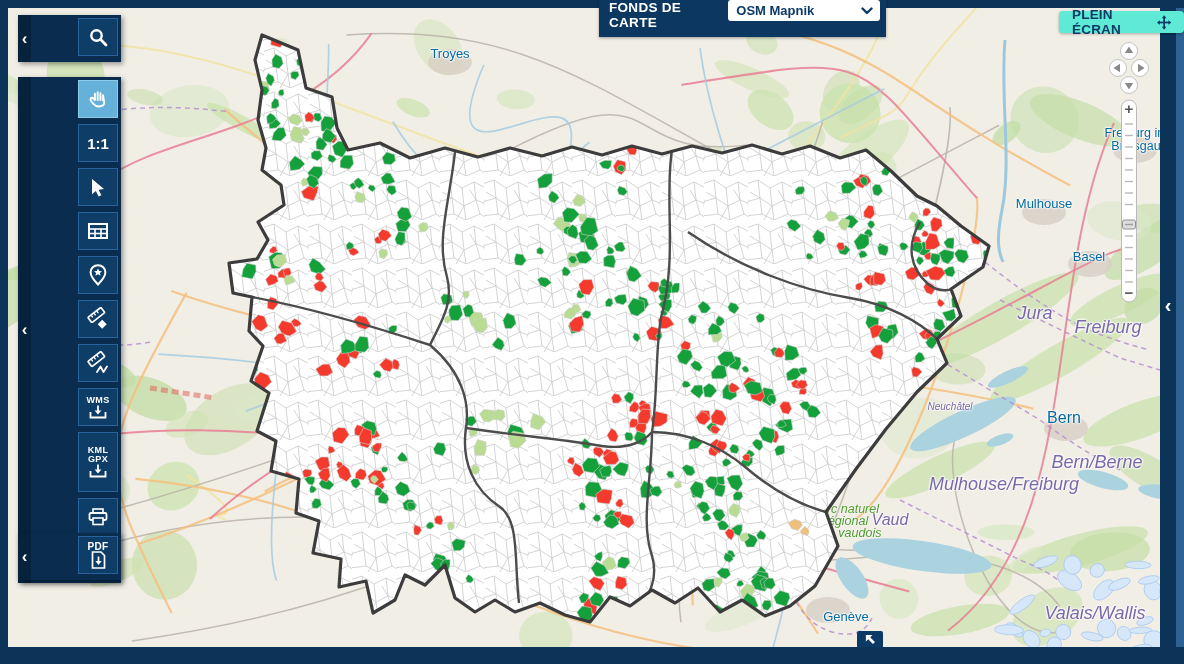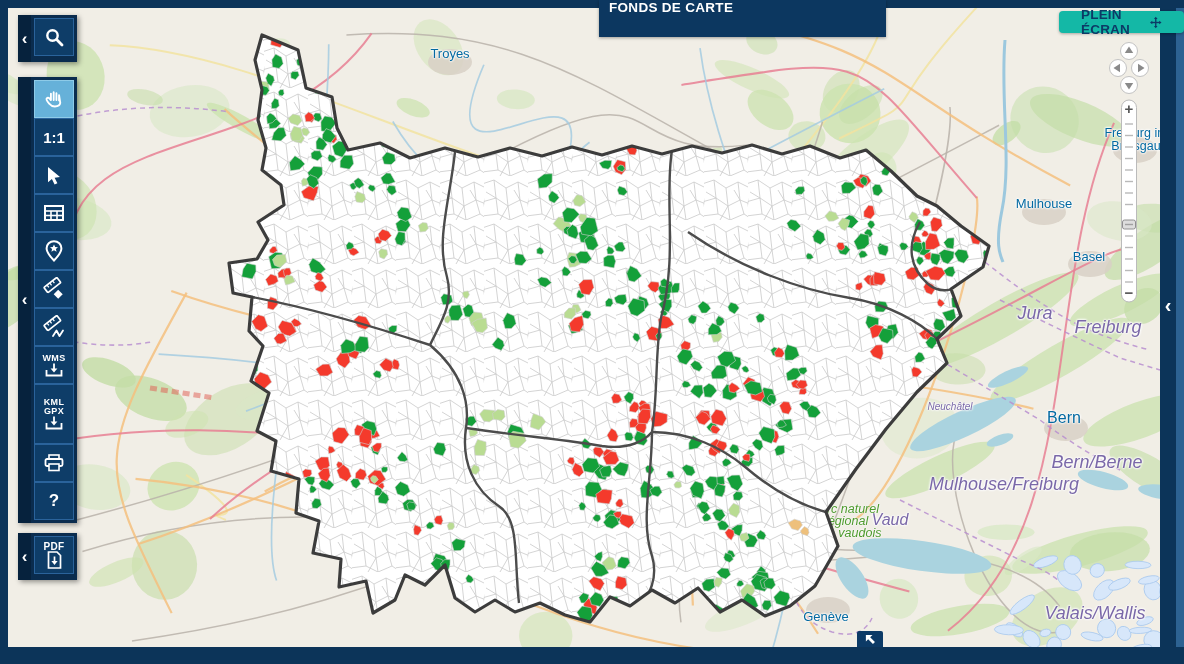--- a/index.html
+++ b/index.html
@@ -31,29 +31,29 @@
      text-shadow:0 0 2px #fff,0 0 2px #fff;}
   
   #topbar{left:599px;top:0;width:287px;height:37px;background:#0c3760;z-index:45;
       display:flex;box-shadow:0 1px 3px rgba(0,0,0,.35);}
   #topbar-label{color:#fff;font-weight:bold;font-size:13.5px;letter-spacing:.3px;margin-left:10px;}
   #basemap-select{margin-left:auto;margin-right:6px;width:158px;height:21px;background:#fff;border-radius:3px;
       display:flex;align-items:center;cursor:pointer;}
   #basemap-select span{color:#0c3a66;font-weight:bold;font-size:13px;margin-left:8px;}
   #basemap-select svg{margin-left:auto;margin-right:7px;}
   
-  #fullscreen-btn{left:1059px;top:11px;height:22px;z-index:50;background:#14b8a6;border-radius:4px;
-      display:flex;align-items:center;padding:0 22px;cursor:pointer;box-shadow:0 1px 3px rgba(0,0,0,.3);}
+  #fullscreen-btn{left:1059px;top:11px;height:22px;z-index:50;background:#5eead4;border-radius:4px;
+      display:flex;align-items:center;padding:0 13px;cursor:pointer;box-shadow:0 1px 3px rgba(0,0,0,.3);}
   #fullscreen-btn span{color:#0c3a66;font-weight:bold;font-size:13.5px;letter-spacing:.2px;margin-right:6px;}
   
   .tool-group{position:absolute;z-index:40;background:#0a2c4e;display:flex;
       box-shadow:2px 2px 5px rgba(0,0,0,.4);}
   .collapse-strip{width:13px;background:#06223d;display:flex;align-items:center;justify-content:center;
       color:#fff;font-size:17px;font-weight:bold;cursor:pointer;}
-  .btn-col{display:flex;flex-direction:column;padding:3px;gap:0;}
+  .btn-col{display:flex;flex-direction:column;padding:3px;gap:6px;margin-left:44px;}
   .tool-btn{width:40px;background:#0e3d68;border:1px solid #2a639b;box-sizing:border-box;
       display:flex;flex-direction:column;align-items:center;justify-content:center;cursor:pointer;color:#fff;}
   .tool-btn.h38{height:38px;}
   .tool-btn.h44{height:60px;}
   .tool-btn.active{background:#66b1d9;border-color:#8ecbe8;}
   .tool-btn .txt{font-weight:bold;font-size:15px;}
   .tool-btn .mini{font-weight:bold;font-size:9px;line-height:9px;letter-spacing:.3px;}
   
   #panzoom{left:1108px;top:38px;z-index:30;}
   
@@ -248,21 +248,21 @@
     <path d="M60,120 Q140,100 230,112"></path>
     <path d="M30,330 Q90,352 152,342"></path>
   </g>
   <path d="M150,388 L215,398" stroke="#e05a4f" stroke-width="5" stroke-dasharray="7,4" opacity="0.5" fill="none"></path>
 </svg>
 
 <div class="map-label" style="left:450px;top:53px;">Troyes</div>
 <div class="map-label" style="left:1044px;top:203px;">Mulhouse</div>
 <div class="map-label" style="left:1089px;top:256px;">Basel</div>
 <div class="map-label big" style="left:1064px;top:418px;">Bern</div>
-<div class="map-label" style="left:826px;top:616px;">Genève</div>
+<div class="map-label" style="left:846px;top:616px;">Genève</div>
 <div class="map-label" id="lbl-freiburg" style="left:1136px;top:140px;">Freiburg im Breisgau</div>
 
 <div class="map-label admin" style="left:1035px;top:313px;">Jura</div>
 <div class="map-label admin" style="left:1108px;top:327px;">Freiburg</div>
 <div class="map-label admin sm" style="left:950px;top:406px;">Neuchâtel</div>
 <div class="map-label admin" style="left:1097px;top:462px;">Bern/Berne</div>
 <div class="map-label admin" style="left:1004px;top:484px;">Mulhouse/Freiburg</div>
 <div class="map-label admin big" style="left:890px;top:520px;">Vaud</div>
 <div class="map-label admin" style="left:1095px;top:613px;">Valais/Wallis</div>
 
@@ -786,20 +786,26 @@
 
 <div class="frame" id="frame-top"></div>
 <div class="frame" id="frame-left"></div>
 <div class="frame" id="frame-bottom"></div>
 <div class="frame" id="frame-right"></div>
 <div id="right-strip"></div>
 <div id="right-collapse">‹</div>
 
 <div class="abs" id="topbar">
   <span id="topbar-label">FONDS DE CARTE</span>
+  <div id="basemap-select">
+    <span>OSM Mapnik</span>
+    <svg width="12" height="8" viewBox="0 0 12 8">
+      <polyline points="1.5,1.5 6,6 10.5,1.5" fill="none" stroke="#0c3a66" stroke-width="2.4" stroke-linecap="round" stroke-linejoin="round"></polyline>
+    </svg>
+  </div>
 </div>
 
 <div class="abs" id="fullscreen-btn">
   <span>PLEIN ÉCRAN</span>
   <svg width="17" height="17" viewBox="0 0 17 17">
     <g stroke="#0c3a66" stroke-width="2" fill="#0c3a66">
       <line x1="8.5" y1="2" x2="8.5" y2="15"></line>
       <line x1="2" y1="8.5" x2="15" y2="8.5"></line>
       <polygon points="8.5,0 5.8,3.4 11.2,3.4" stroke="none"></polygon>
       <polygon points="8.5,17 5.8,13.6 11.2,13.6" stroke="none"></polygon>

